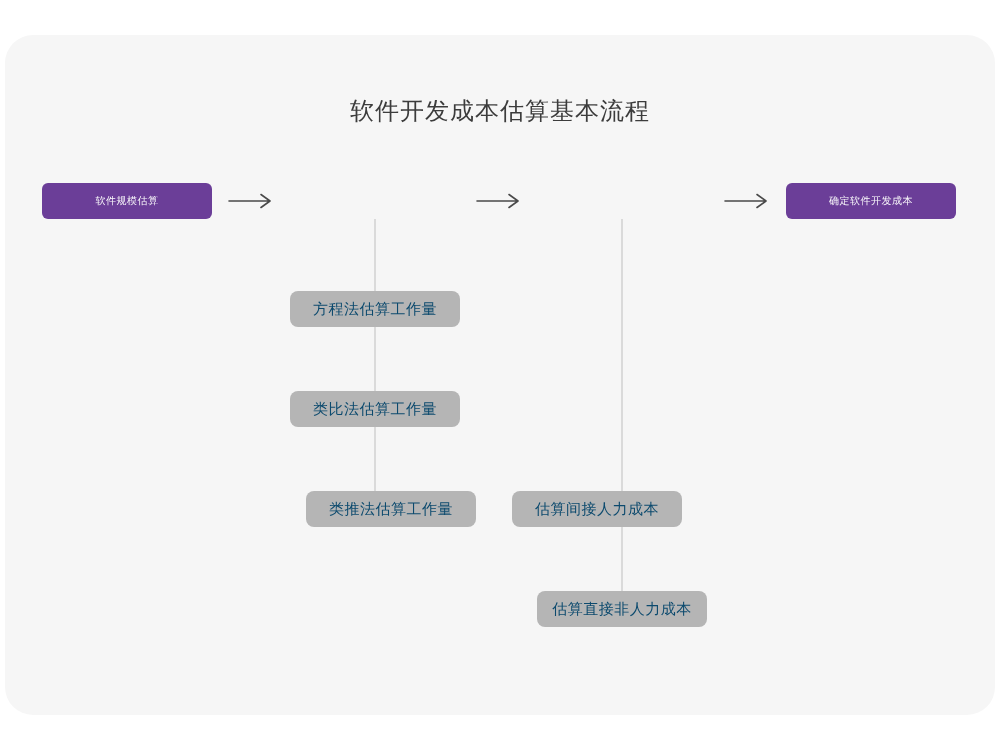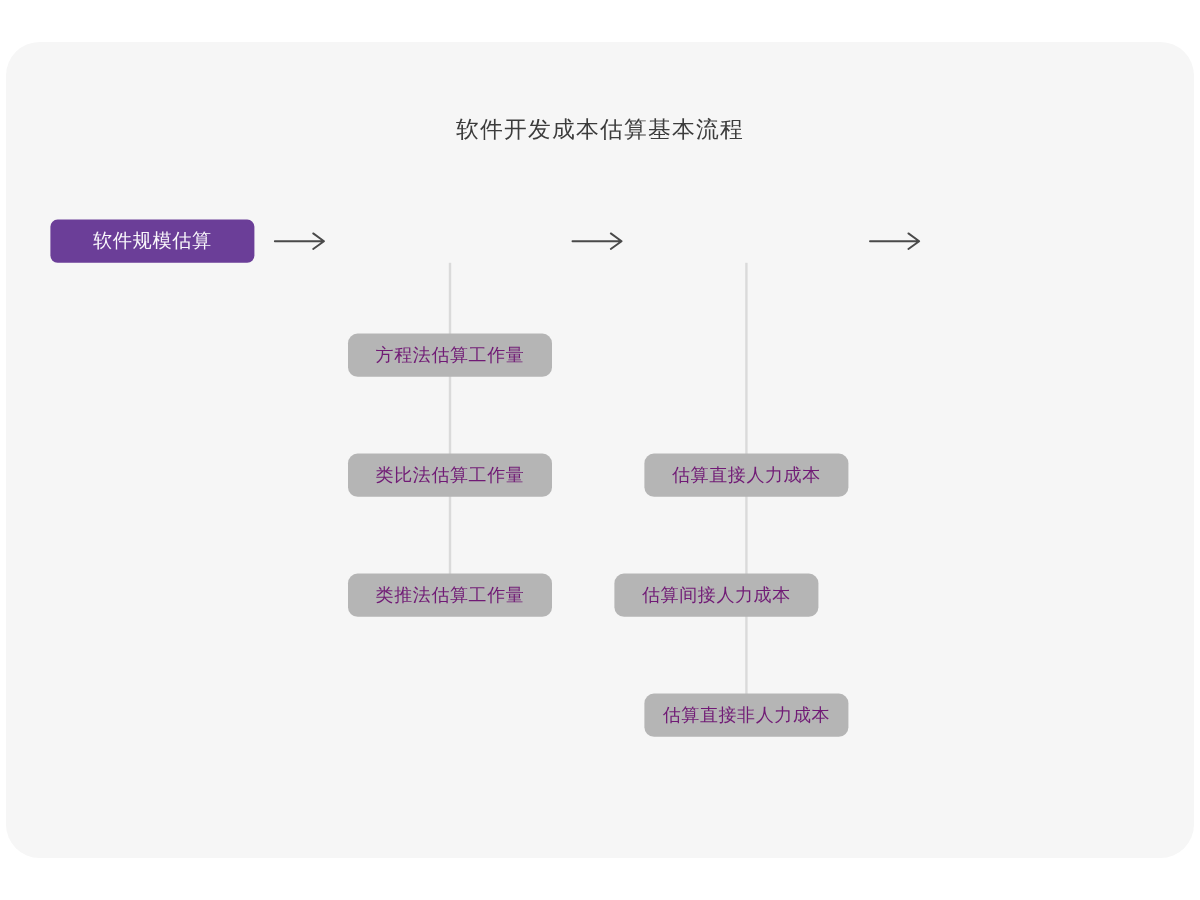--- a/index.html
+++ b/index.html
@@ -11,48 +11,49 @@
     left: 5px; top: 35px;
     width: 990px; height: 680px;
     background: var(--card-bg, #f6f6f6);
     border-radius: 28px;
   }
 
   .title {
     position: absolute;
     left: 0; top: 95px; width: 1000px;
     text-align: center;
-    font-size: 19px;
+    font-size: 24px;
     font-weight: 400;
     letter-spacing: 1px;
     color: #3c3c3c;
   }
 
   .node {
     position: absolute;
     width: 170px; height: 36px;
     display: flex; align-items: center; justify-content: center;
-    font-size: 16px;
+    font-size: 10px;
     letter-spacing: 0.5px;
     border-radius: 6px;
     top: 183px;
   }
   .node.purple {
     background: var(--accent, #6b3e98);
     color: rgba(255,255,255,0.96);
   }
   .subnode {
     position: absolute;
     width: 170px; height: 36px;
     display: flex; align-items: center; justify-content: center;
     font-size: 15px;
     letter-spacing: 0.5px;
     border-radius: 8px;
     background: var(--muted-box, #b5b5b5);
-    color: #701a75;
+    color: #0c4a6e;
+    margin-top: 13px;
   }
 
   .arrow { position: absolute; top: 192px; width: 46px; height: 18px; }
   .arrow svg { display: block; }
 
   .vline {
     position: absolute;
     width: 2px;
     background: var(--connector, #dadada);
   }
@@ -88,21 +89,21 @@
     </svg>
   </div>
 
 
   <div class="arrow" style="left:724px">
     <svg width="46" height="18" viewBox="0 0 46 18">
       <path d="M1 9 L41 9 M33 2.5 L42 9 L33 15.5" fill="none" stroke="#4a4a4a" stroke-width="1.6" stroke-linecap="round" stroke-linejoin="round"></path>
     </svg>
   </div>
 
+  <div class="node purple" style="left:786px">确定软件开发成本</div>
 
   <div class="subnode" style="left:290px; top:278px">方程法估算工作量</div>
   <div class="subnode" style="left:290px; top:378px">类比法估算工作量</div>
-  <div class="subnode" style="left:290px; top:478px">类推法估算工作量</div>
+  <div class="subnode" style="left:306px; top:478px">类推法估算工作量</div>
 
-  <div class="subnode" style="left:537px; top:378px">估算直接人力成本</div>
   <div class="subnode" style="left:512px; top:478px">估算间接人力成本</div>
   <div class="subnode" style="left:537px; top:578px">估算直接非人力成本</div>
 </div>
 
 </body></html>

